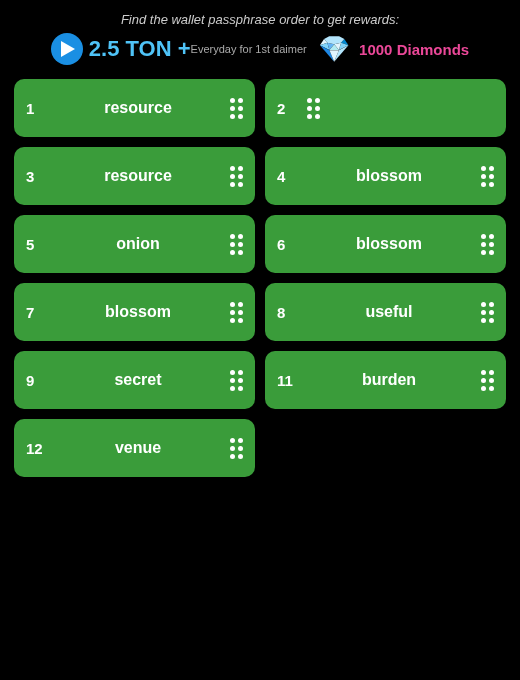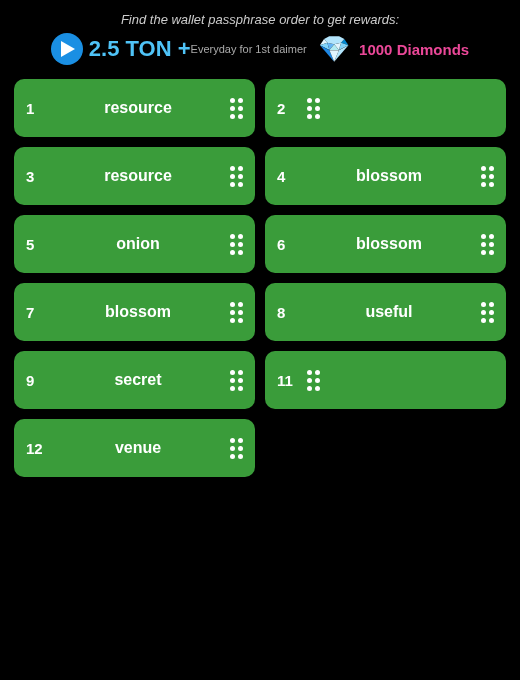--- a/index.html
+++ b/index.html
@@ -266,20 +266,21 @@
         <div class="dot"></div>
         <div class="dot"></div>
         <div class="dot"></div>
         <div class="dot"></div>
         <div class="dot"></div>
         <div class="dot"></div>
       </div>
     </div>
     <div class="word-card">
       <span class="card-number">11</span>
+      <span class="card-word">burden</span>
       <div class="card-dots">
         <div class="dot"></div>
         <div class="dot"></div>
         <div class="dot"></div>
         <div class="dot"></div>
         <div class="dot"></div>
         <div class="dot"></div>
       </div>
     </div>
     <div class="word-card">

